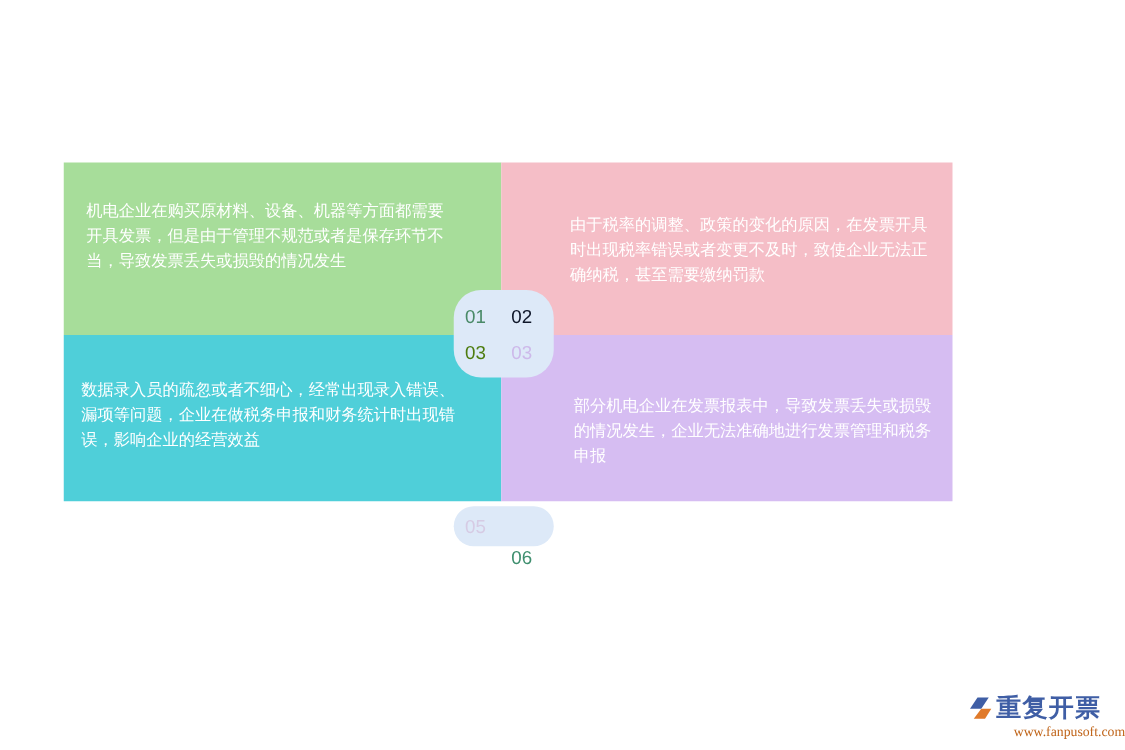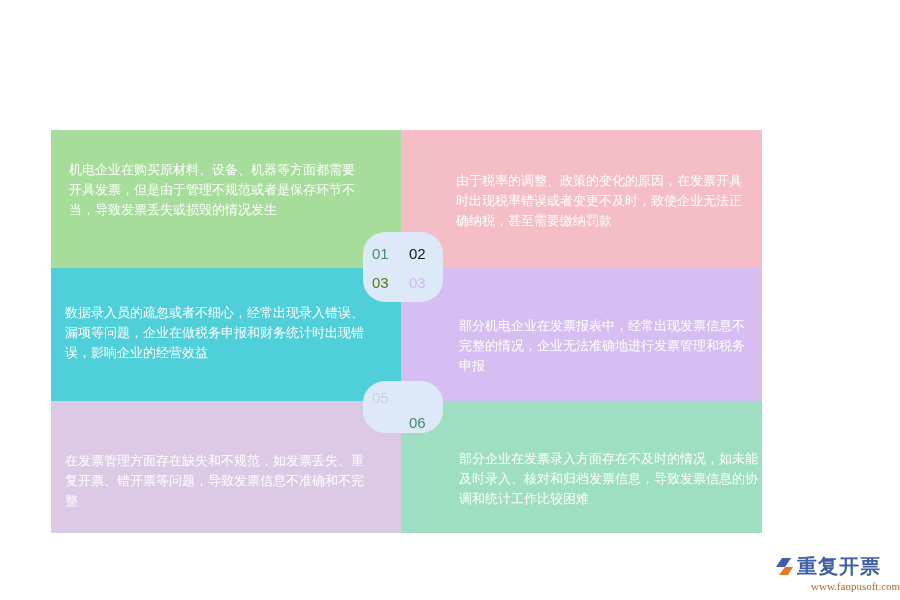--- a/index.html
+++ b/index.html
@@ -15,48 +15,42 @@
   #c5 { left:0; top:271px; width:350px; height:132px; background:#dcc9e6; }
   #c6 { left:350px; top:271px; width:361px; height:132px; background:#9ddfc0; }
   #c1 .txt { left:18px; top:30px; width:292px; }
   #c2 .txt { left:55px; top:41px; width:290px; }
   #c3 .txt { left:14px; top:35px; width:300px; }
   #c4 .txt { left:58px; top:48px; width:290px; }
   #c5 .txt { left:14px; top:50px; width:300px; }
   #c6 .txt { left:58px; top:48px; width:300px; }
   .badge { position:absolute; background:#dde9f8; border-radius:22px;text-decoration:underline; }
   #b1 { left:363px; top:232px; width:80px; height:70px; }
-  #b2 { left:363px; top:381px; width:80px; height:52px;text-align:right; }
+  #b2 { left:363px; top:405px; width:80px; height:32px;text-align:right; }
   .num { position:absolute; font-size:15px; line-height:18px; font-family:"Liberation Sans", sans-serif; }
   .logo { position:absolute; left:765px; top:551px; width:130px; height:45px; }
   .logo .mark { position:absolute; left:8px; top:4px; width:22px; height:22px; }
   .logo .brand { position:absolute; left:32px; top:2px; font-size:20px; color:#3f5ea5; letter-spacing:1px; font-family:"DejaVu Sans", sans-serif; font-weight:bold; }
   .logo .url { position:absolute; left:8px; top:29px; font-size:11px; color:#c0651a; font-family:"Liberation Serif", serif;margin-left:38px; }
 </style>
 </head>
 <body>
 
 <div class="grid">
   <div class="cell" id="c1">
     <div class="txt">机电企业在购买原材料、设备、机器等方面都需要开具发票，但是由于管理不规范或者是保存环节不当，导致发票丢失或损毁的情况发生</div>
   </div>
   <div class="cell" id="c3">
     <div class="txt">数据录入员的疏忽或者不细心，经常出现录入错误、漏项等问题，企业在做税务申报和财务统计时出现错误，影响企业的经营效益</div>
   </div>
   <div class="cell" id="c2">
     <div class="txt">由于税率的调整、政策的变化的原因，在发票开具时出现税率错误或者变更不及时，致使企业无法正确纳税，甚至需要缴纳罚款</div>
   </div>
   <div class="cell" id="c4">
-    <div class="txt">部分机电企业在发票报表中，经常出现发票信息不完整的情况，企业无法准确地进行发票管理和税务申报</div>
-  </div>
-  <div class="cell" id="c5">
-    <div class="txt">在发票管理方面存在缺失和不规范，如发票丢失、重复开票、错开票等问题，导致发票信息不准确和不完整</div>
-  </div>
-  <div class="cell" id="c6">
-    <div class="txt">部分企业在发票录入方面存在不及时的情况，如未能及时录入、核对和归档发票信息，导致发票信息的协调和统计工作比较困难</div>
+    <div class="txt">部分机电企业在发票报表中，导致发票丢失或损毁的情况发生，企业无法准确地进行发票管理和税务申报</div>
   </div>
 </div>
 
 <div class="badge" id="b1">
   <span class="num" style="left:9px; top:13px; color:#4a8a68;">01</span>
   <span class="num" style="left:46px; top:13px; color:#0f172a;">02</span>
   <span class="num" style="left:9px; top:42px; color:#4d7c0f;">03</span>
   <span class="num" style="left:46px; top:42px; color:#cdb9ea;">03</span>
 </div>
 

